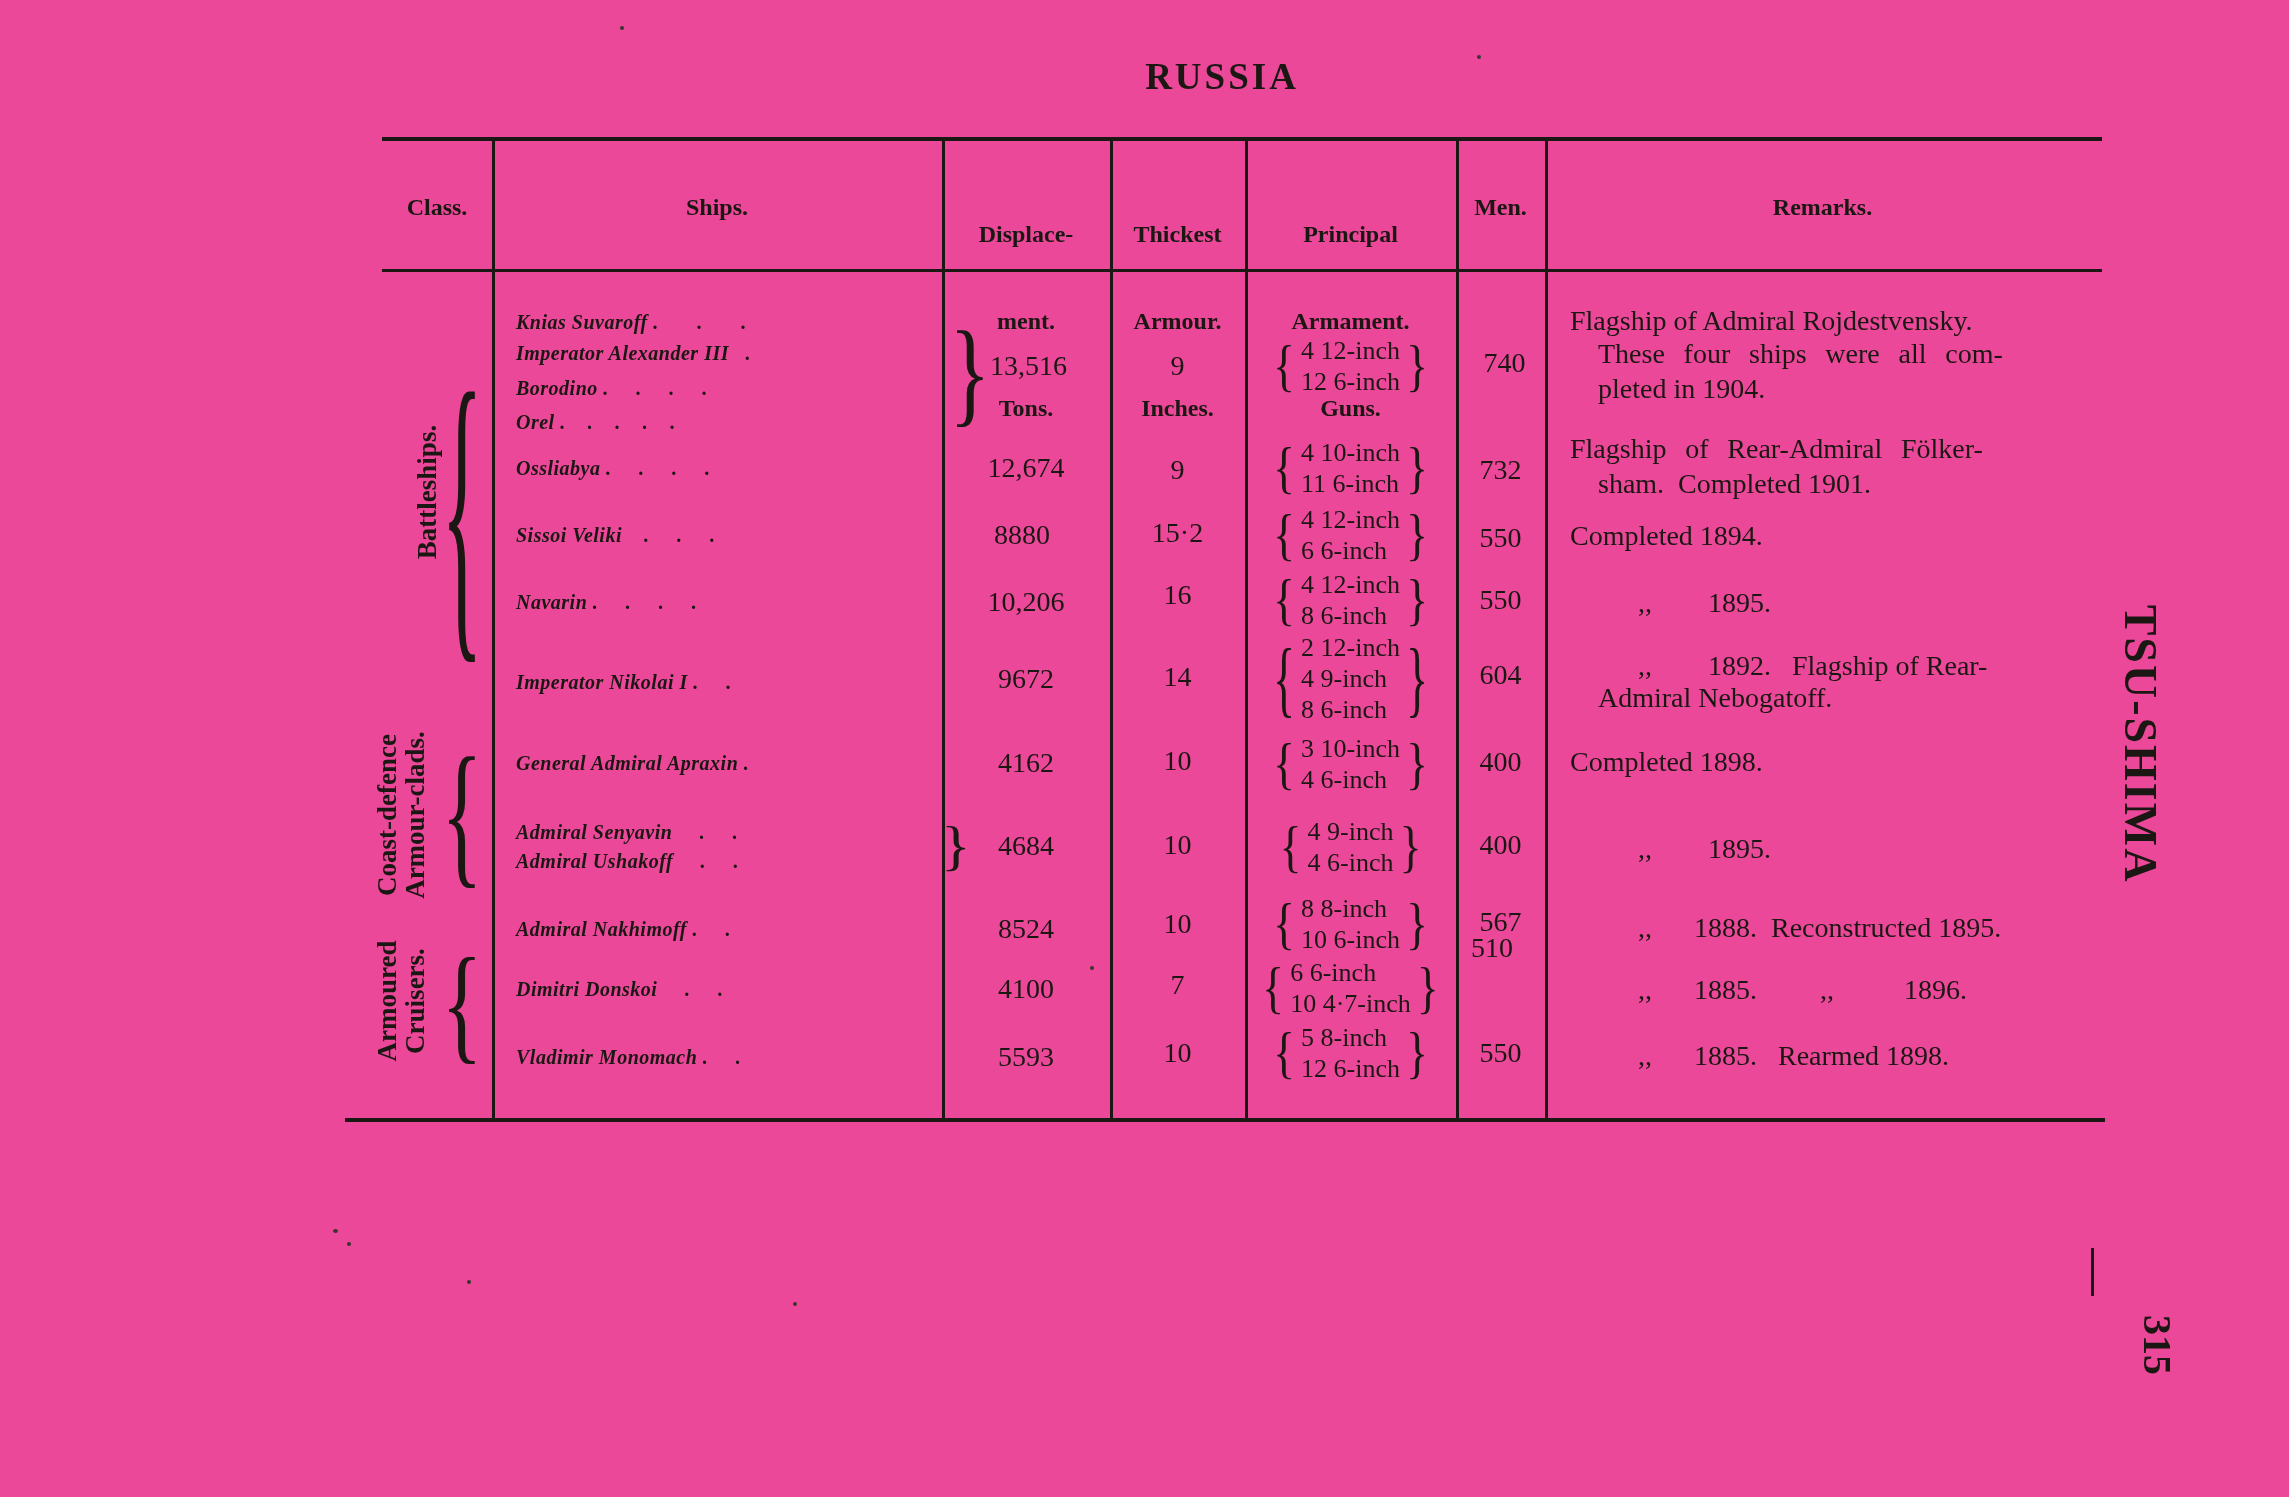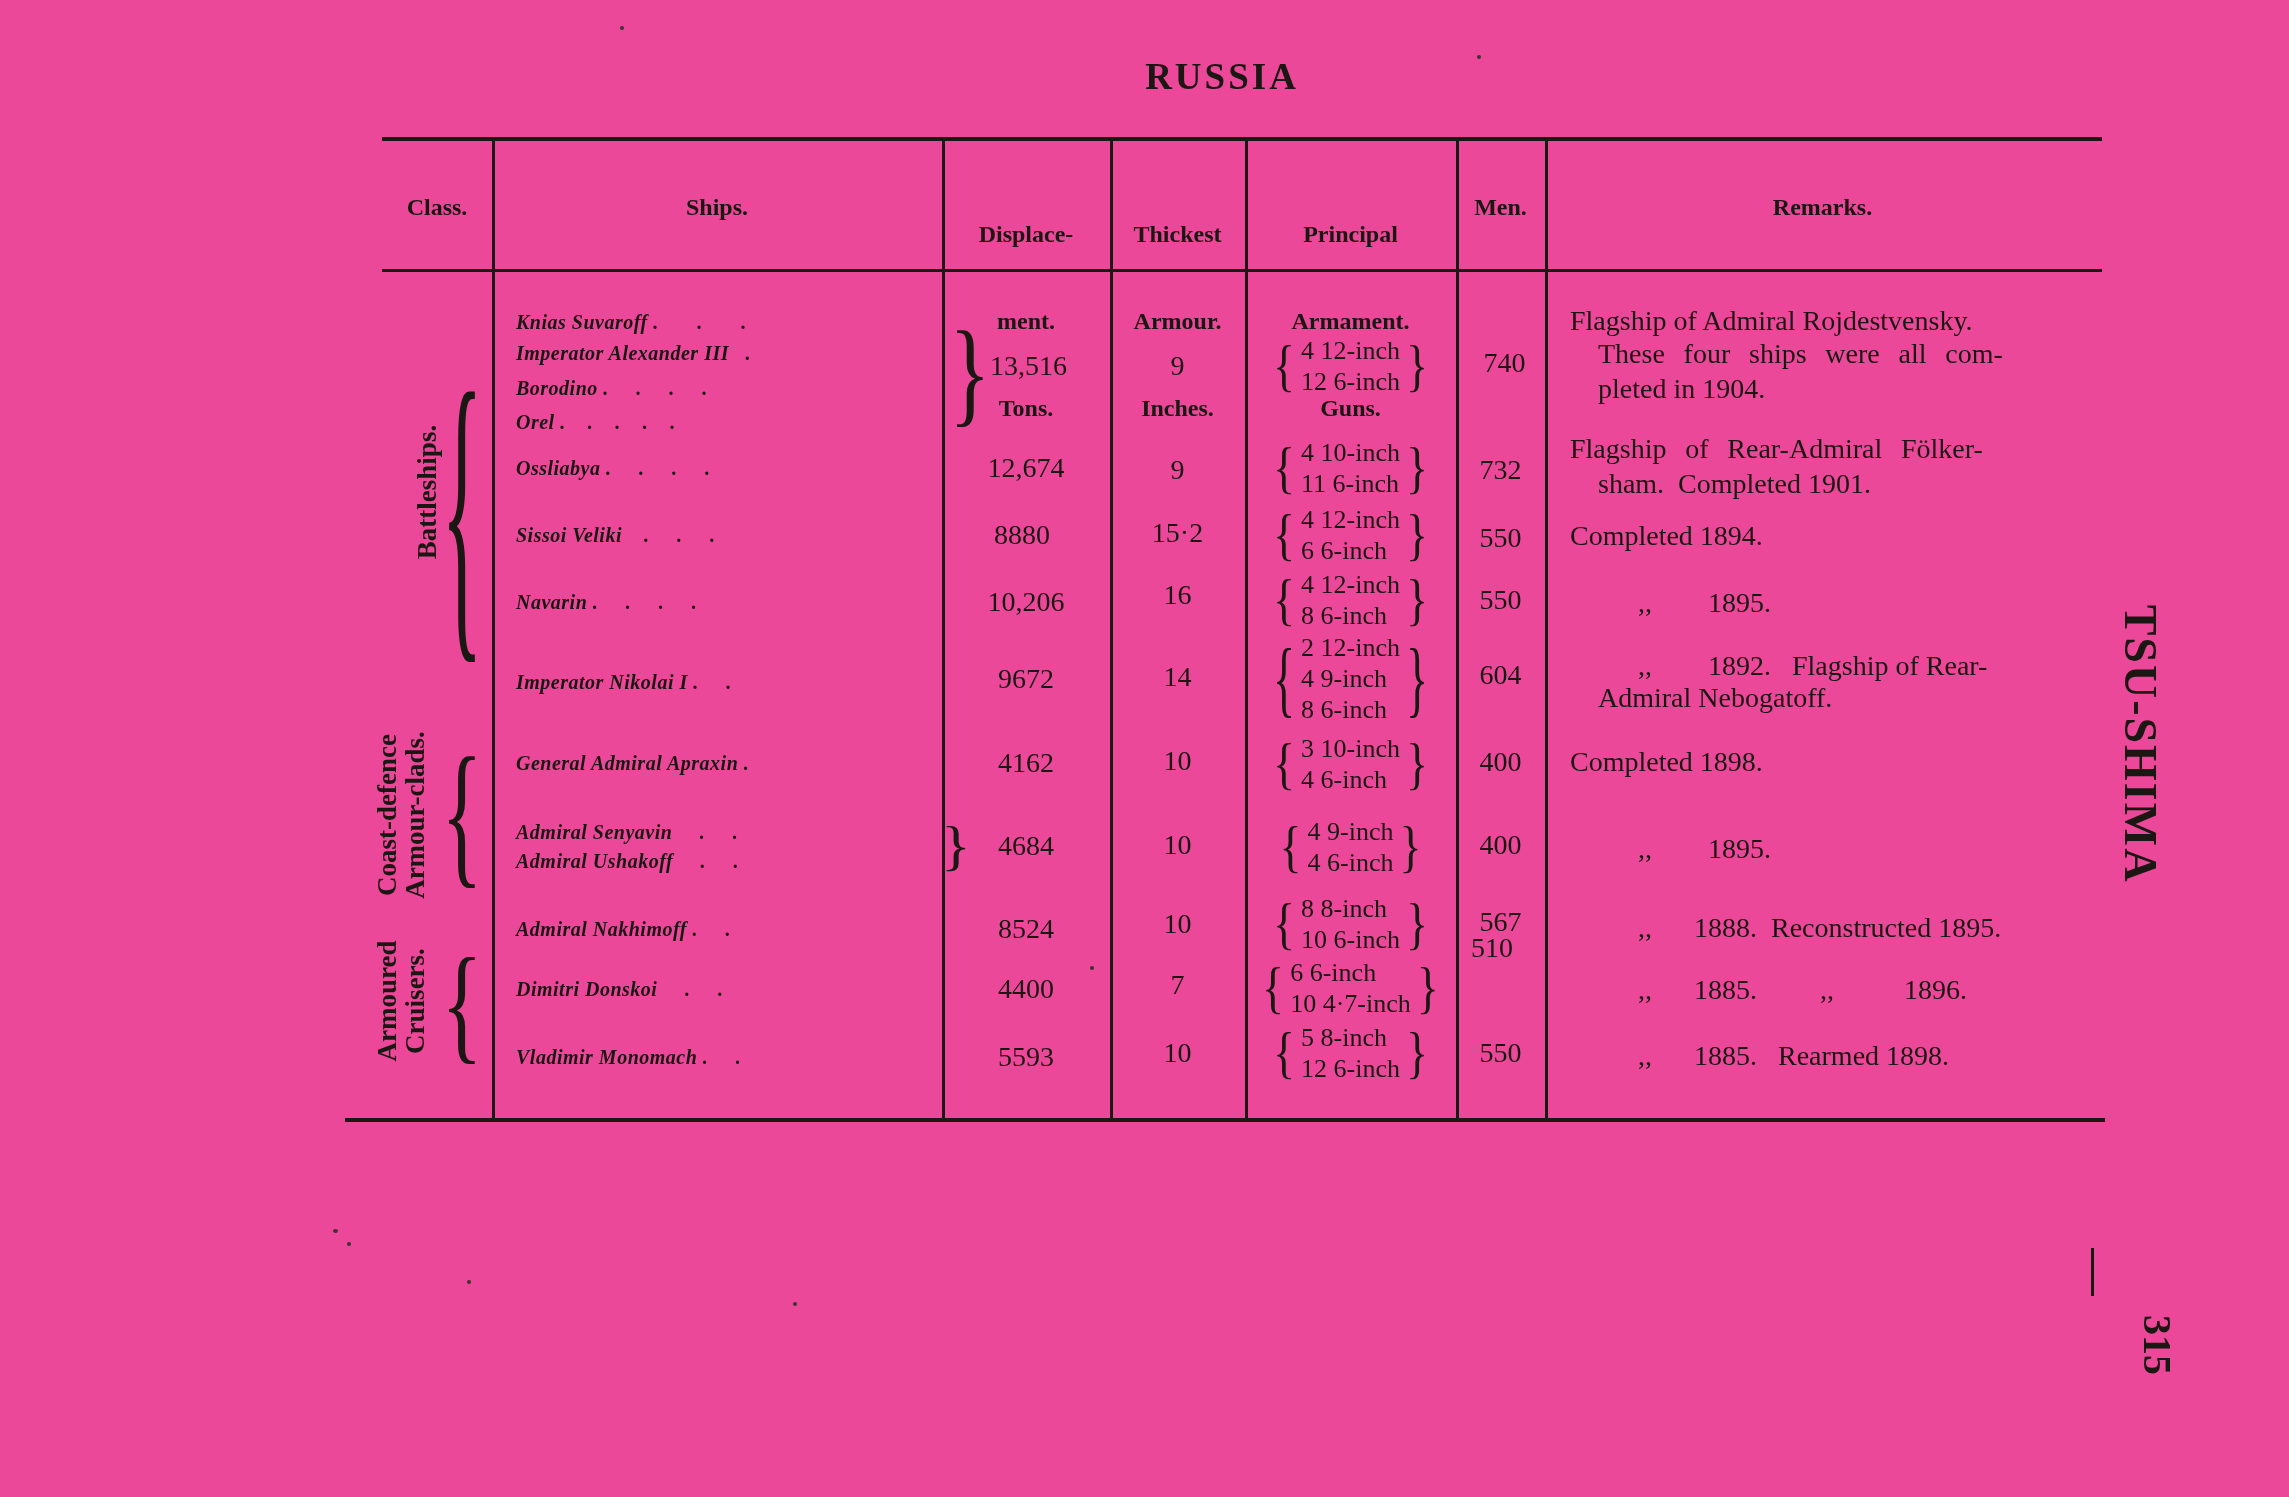--- a/index.html
+++ b/index.html
@@ -209,21 +209,21 @@
   <div class="abs num" style="left:1110px;top:907px;width:135px;">10</div>
   <div class="abs guns g2" style="left:1245px;top:893px;width:211px;">
     <span class="br">{</span>
     <span class="glines"><span>8 8-inch</span><span>10 6-inch</span></span>
     <span class="br">}</span>
   </div>
   <div class="abs num" style="left:1456px;top:905px;width:89px;">567</div>
   <div class="abs remark" style="left:1638px;top:911px;">,,&nbsp;&nbsp;&nbsp;&nbsp;&nbsp;&nbsp;1888.&nbsp;&nbsp;Reconstructed 1895.</div>
 
   <div class="abs name" style="left:516px;top:972px;">Dimitri Donskoi&nbsp;&nbsp;&nbsp;&nbsp;&nbsp;.&nbsp;&nbsp;&nbsp;&nbsp;&nbsp;.</div>
-  <div class="abs num" style="left:942px;top:972px;width:168px;">4400</div>
+  <div class="abs num" style="left:942px;top:972px;width:168px;">4100</div>
   <div class="abs num" style="left:1110px;top:968px;width:135px;">7</div>
   <div class="abs guns g2" style="left:1245px;top:957px;width:211px;">
     <span class="br">{</span>
     <span class="glines"><span>6 6-inch</span><span>10 4·7-inch</span></span>
     <span class="br">}</span>
   </div>
   <div class="abs num" style="left:1456px;top:931px;width:72px;">510</div>
   <div class="abs remark" style="left:1638px;top:973px;">,,&nbsp;&nbsp;&nbsp;&nbsp;&nbsp;&nbsp;1885.&nbsp;&nbsp;&nbsp;&nbsp;&nbsp;&nbsp;&nbsp;&nbsp;&nbsp;,,&nbsp;&nbsp;&nbsp;&nbsp;&nbsp;&nbsp;&nbsp;&nbsp;&nbsp;&nbsp;1896.</div>
 
   <div class="abs name" style="left:516px;top:1040px;">Vladimir Monomach .&nbsp;&nbsp;&nbsp;&nbsp;&nbsp;.</div>

